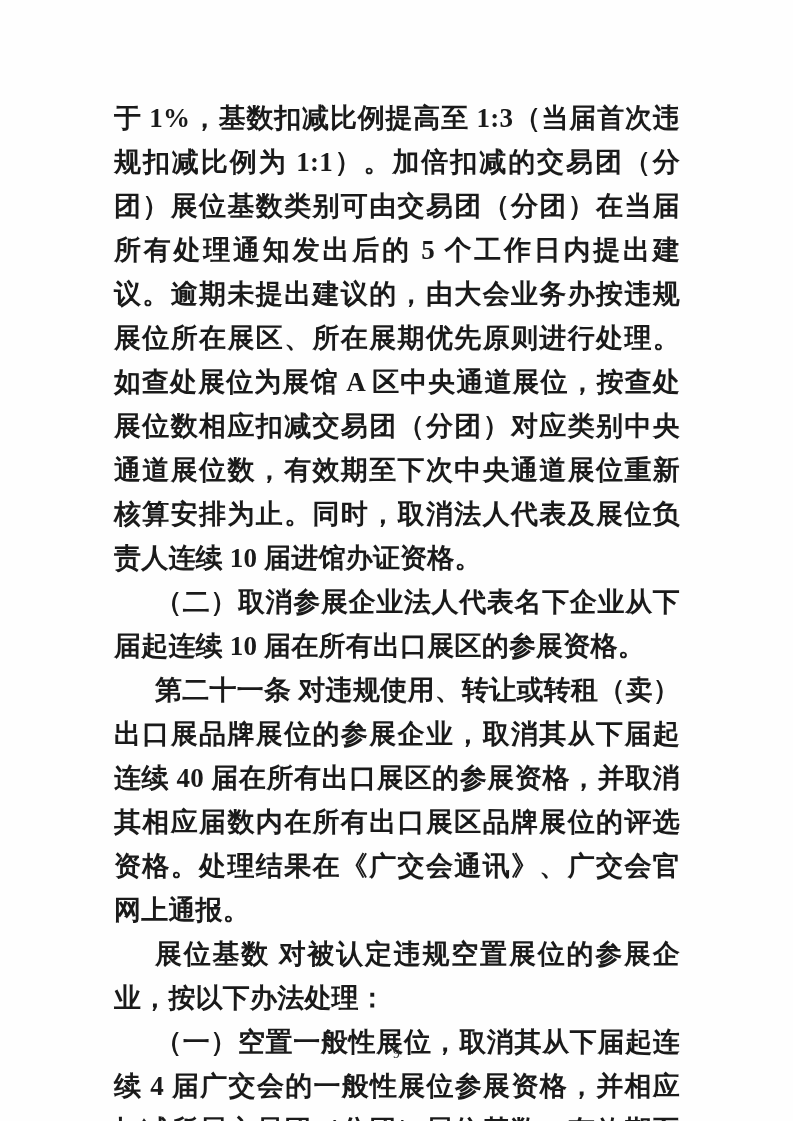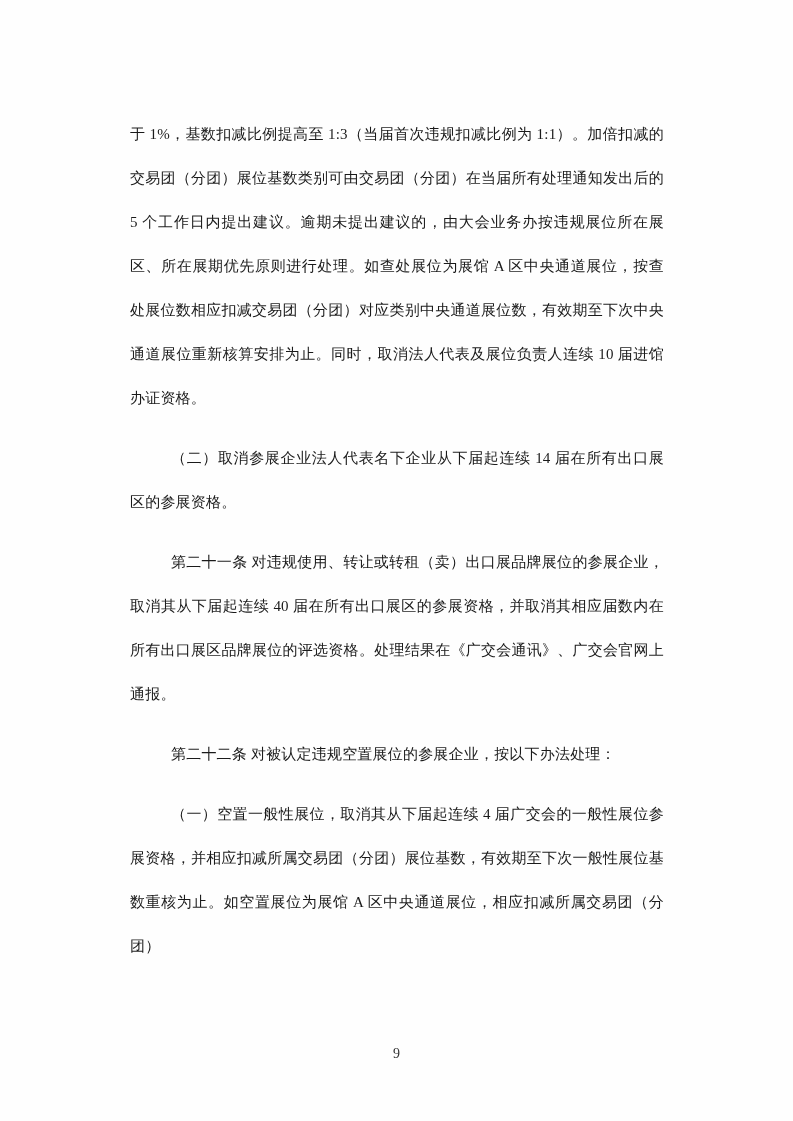--- a/index.html
+++ b/index.html
@@ -23,28 +23,29 @@
     height: 1121px;
     background: #fefefe;
   }
   .content {
     position: absolute;
     left: 114px;
     top: 96px;
     width: 566px;
   }
   .para {
-    font-size: 15px;
+    font-size: 27px;
     line-height: 44px;
     text-align: justify;
     text-justify: inter-ideograph;
     letter-spacing: 0.2px;
-    margin: 16px;
+    margin: 0;
     text-indent: 0;
     word-break: break-all;
+    font-weight: bold;
   }
   .para.indent {
     text-indent: 41px;
   }
   .page-number {
     position: absolute;
     left: 0;
     right: 0;
     top: 1046px;
     text-align: center;
@@ -52,19 +53,19 @@
     font-family: "Liberation Serif", "DejaVu Serif", serif;
     color: #333;
   }
 </style>
 </head>
 <body>
 
 <div class="page">
   <div class="content">
     <p class="para">于 1%，基数扣减比例提高至 1:3（当届首次违规扣减比例为 1:1）。加倍扣减的交易团（分团）展位基数类别可由交易团（分团）在当届所有处理通知发出后的 5 个工作日内提出建议。逾期未提出建议的，由大会业务办按违规展位所在展区、所在展期优先原则进行处理。如查处展位为展馆 A 区中央通道展位，按查处展位数相应扣减交易团（分团）对应类别中央通道展位数，有效期至下次中央通道展位重新核算安排为止。同时，取消法人代表及展位负责人连续 10 届进馆办证资格。</p>
-    <p class="para indent">（二）取消参展企业法人代表名下企业从下届起连续 14 届在所有出口展区的参展资格。</p>
+    <p class="para indent">（二）取消参展企业法人代表名下企业从下届起连续 10 届在所有出口展区的参展资格。</p>
     <p class="para indent">第二十一条  对违规使用、转让或转租（卖）出口展品牌展位的参展企业，取消其从下届起连续 40 届在所有出口展区的参展资格，并取消其相应届数内在所有出口展区品牌展位的评选资格。处理结果在《广交会通讯》、广交会官网上通报。</p>
-    <p class="para indent">第二十二条  对被认定违规空置展位的参展企业，按以下办法处理：</p>
+    <p class="para indent">展位基数  对被认定违规空置展位的参展企业，按以下办法处理：</p>
     <p class="para indent">（一）空置一般性展位，取消其从下届起连续 4 届广交会的一般性展位参展资格，并相应扣减所属交易团（分团）展位基数，有效期至下次一般性展位基数重核为止。如空置展位为展馆 A 区中央通道展位，相应扣减所属交易团（分团）</p>
   </div>
   <div class="page-number">9</div>
 </div>
 
 </body></html>

